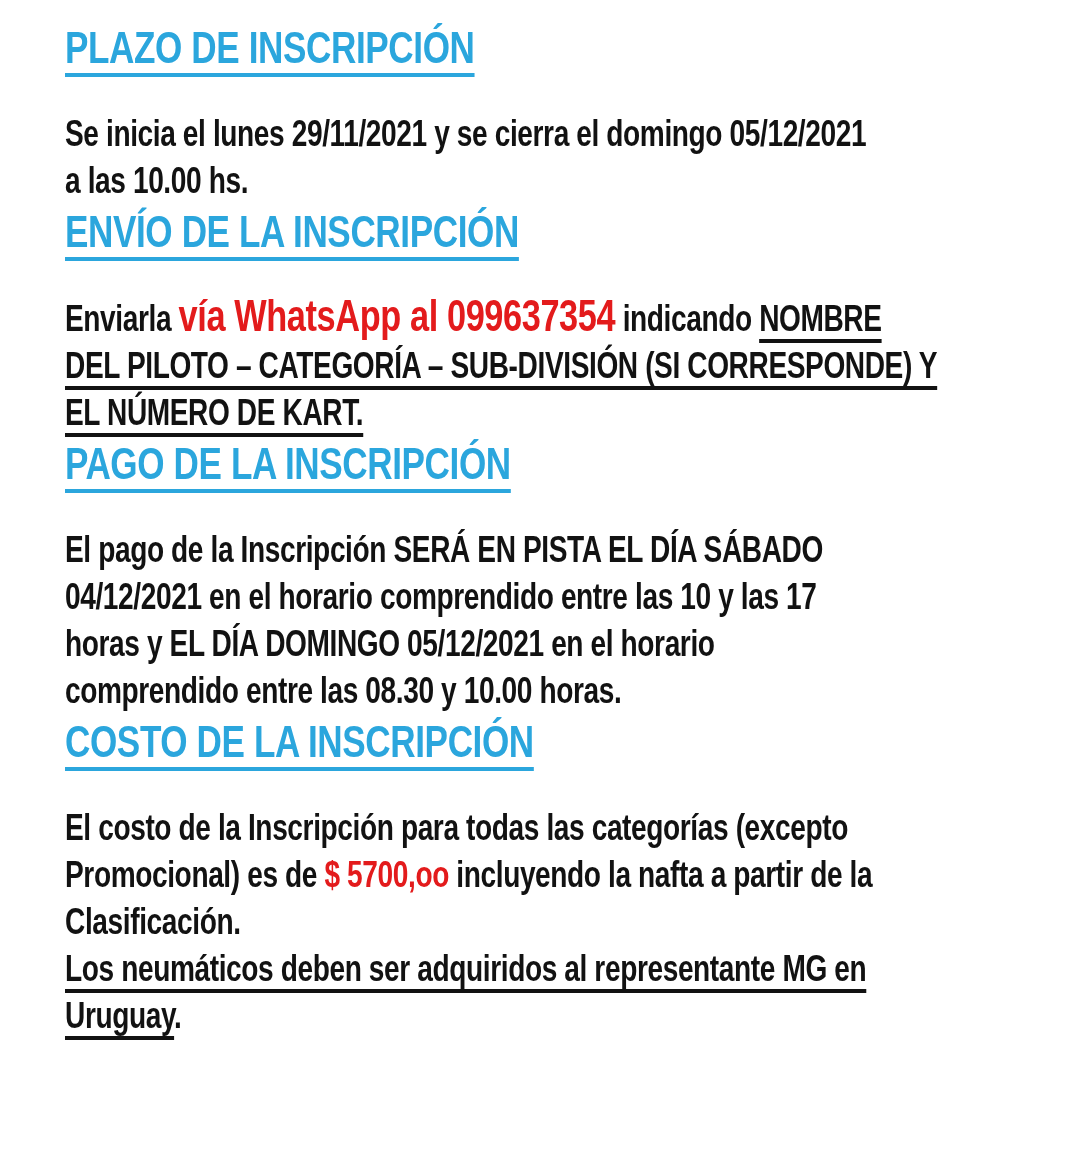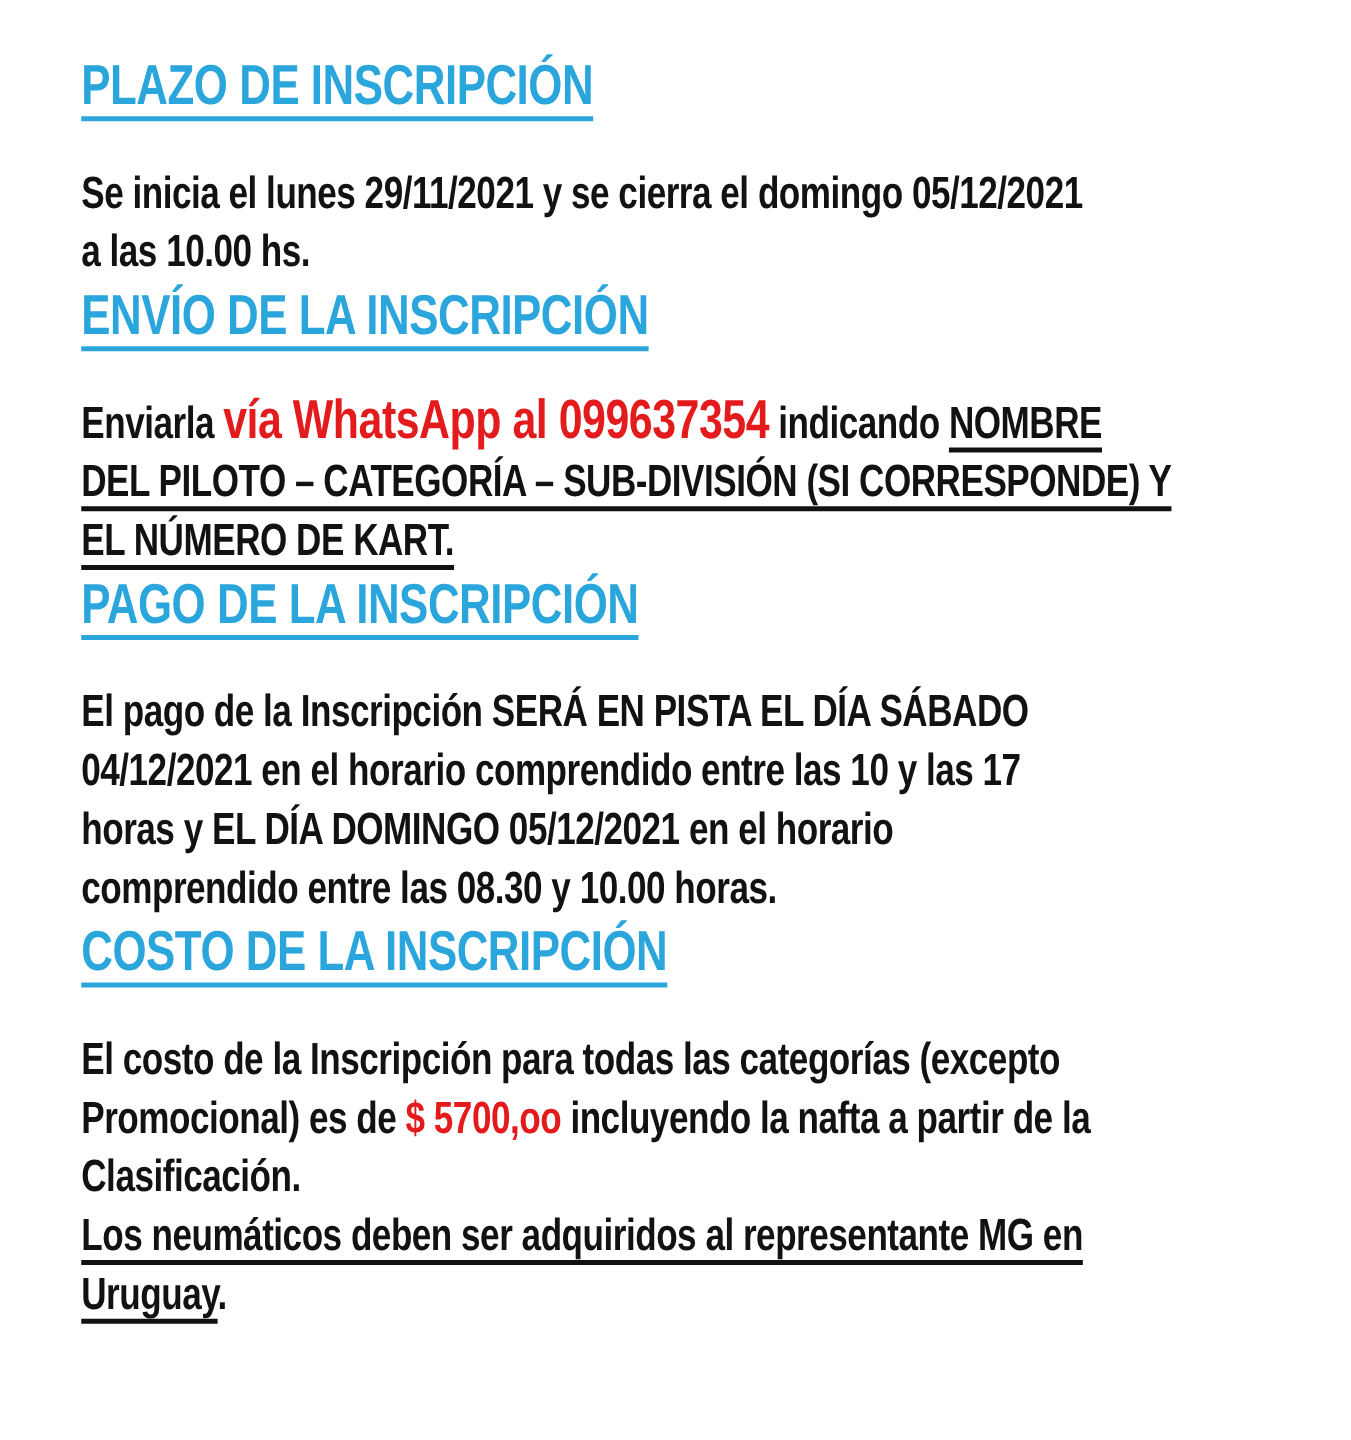--- a/index.html
+++ b/index.html
@@ -15,21 +15,21 @@
     background: var(--bg);
   }
   body {
     width: 1081px;
     height: 1152px;
     overflow: hidden;
     font-family: "Liberation Sans", sans-serif;
     color: var(--text);
   }
   .doc {
-    padding: 40px 0 0 65px;
+    padding: 20px 0 0 65px;
   }
   
   .scale {
     width: 1300px;
     transform: scaleX(0.78);
     transform-origin: 0 0;
   }
   .heading {
     font-size: 45px;
     font-weight: 700;

